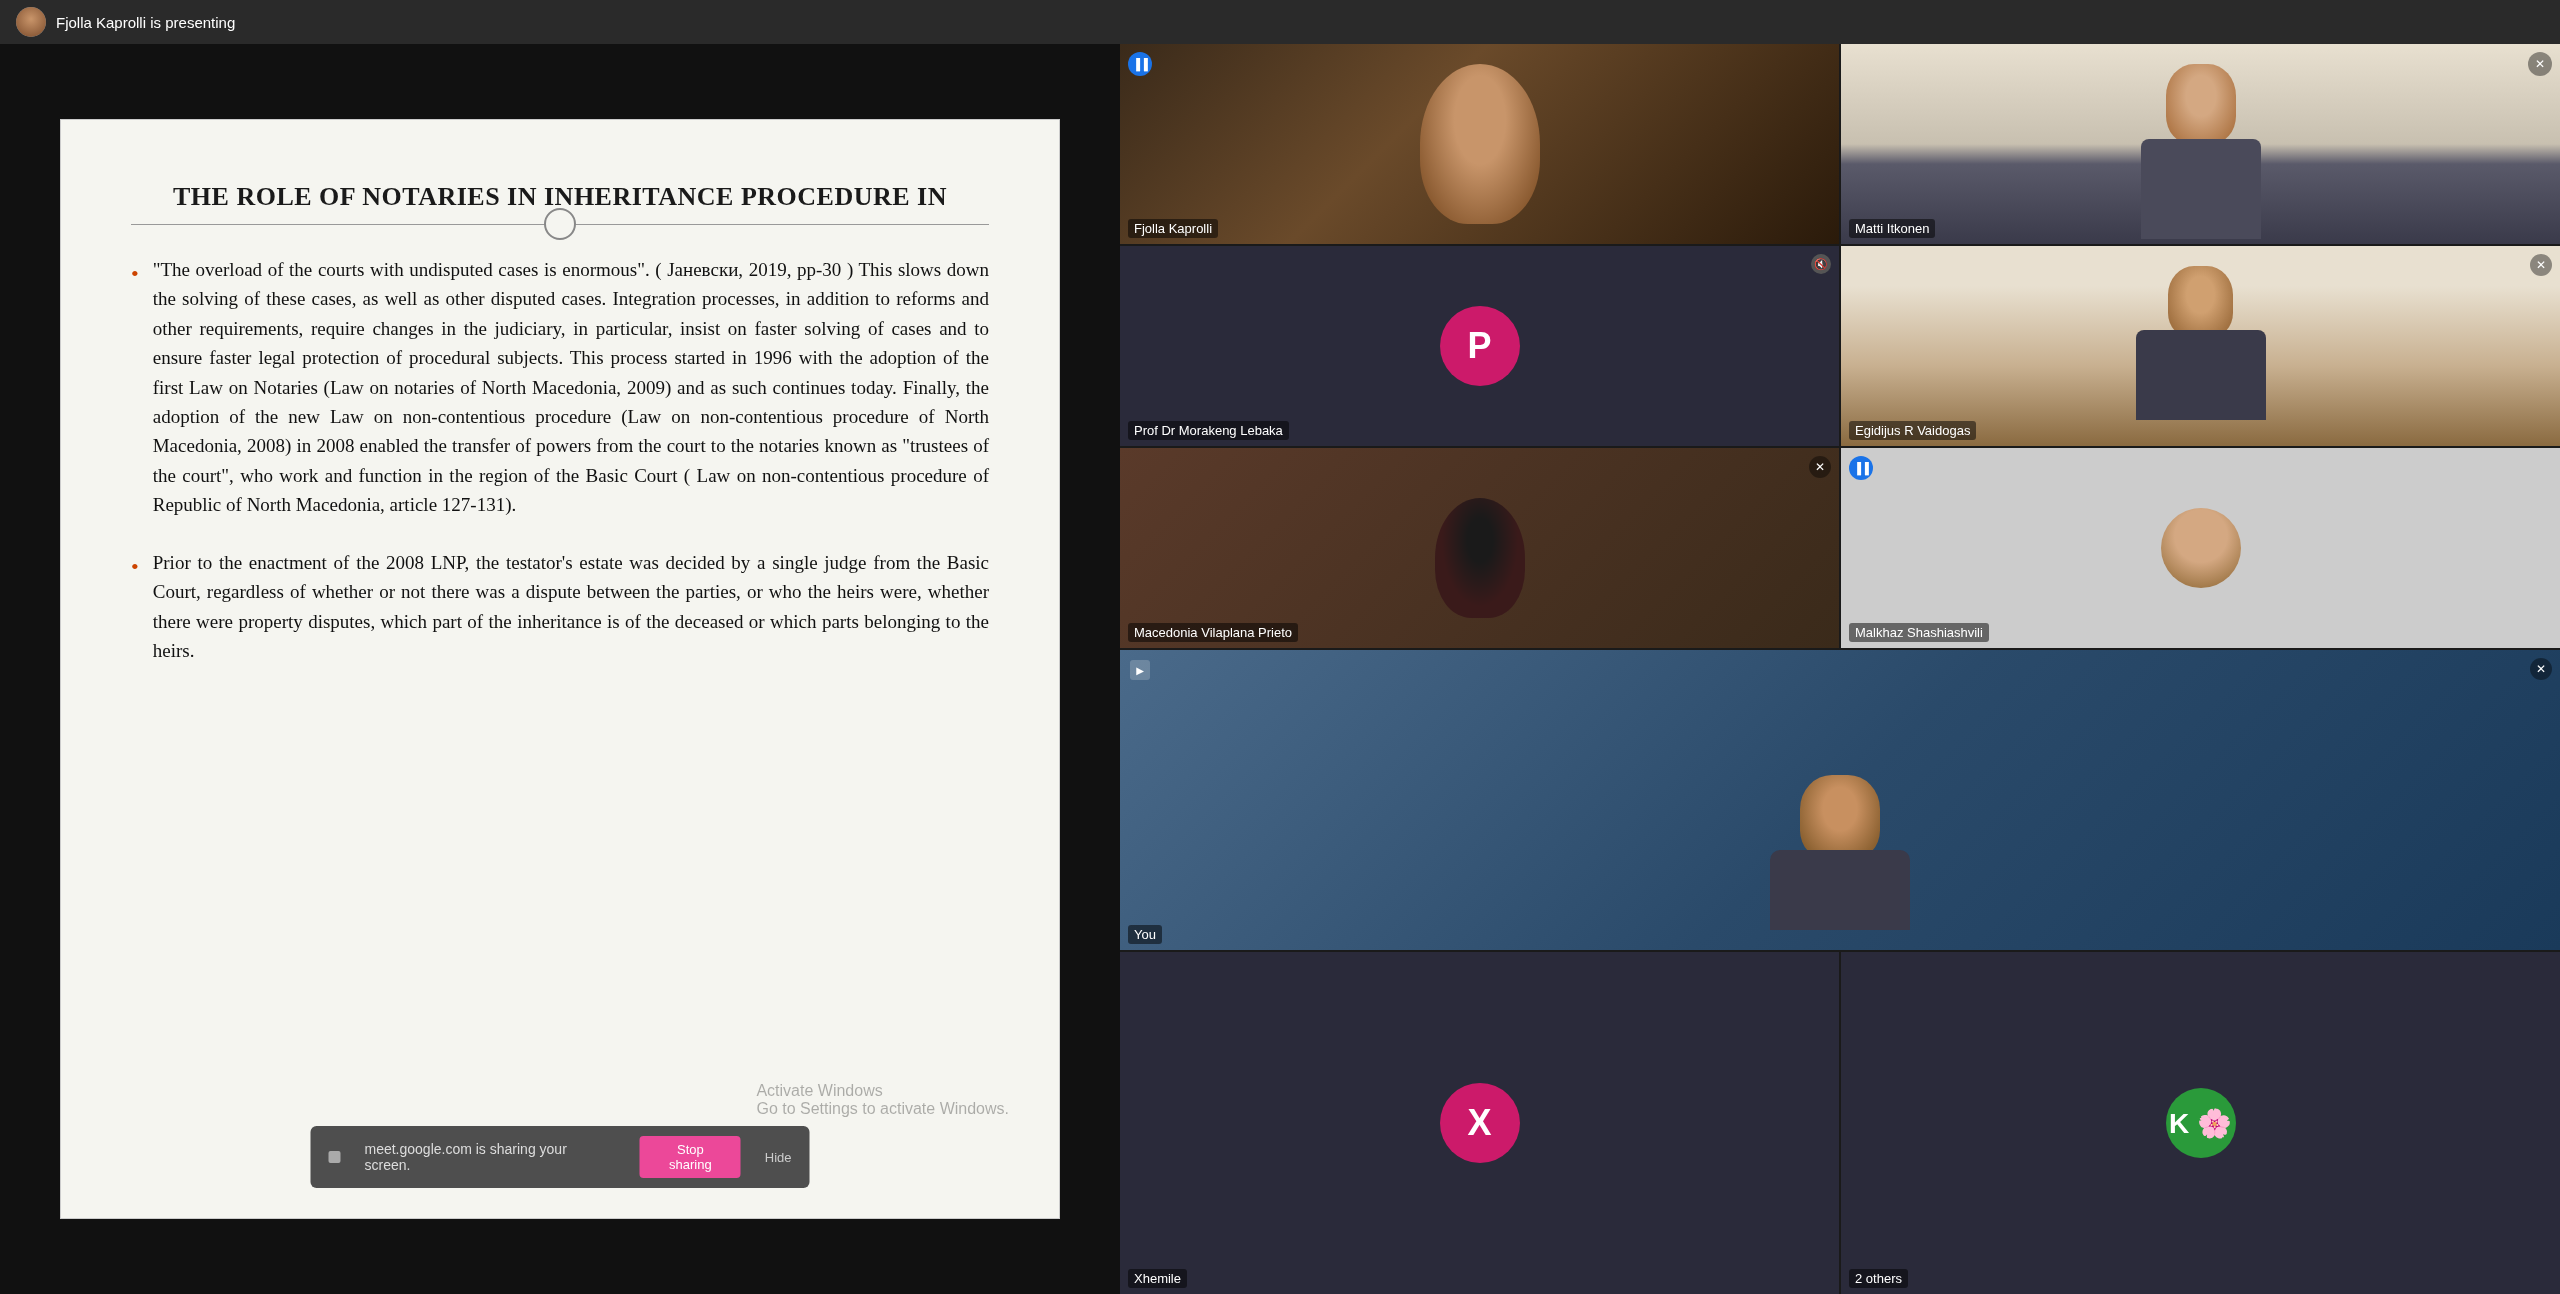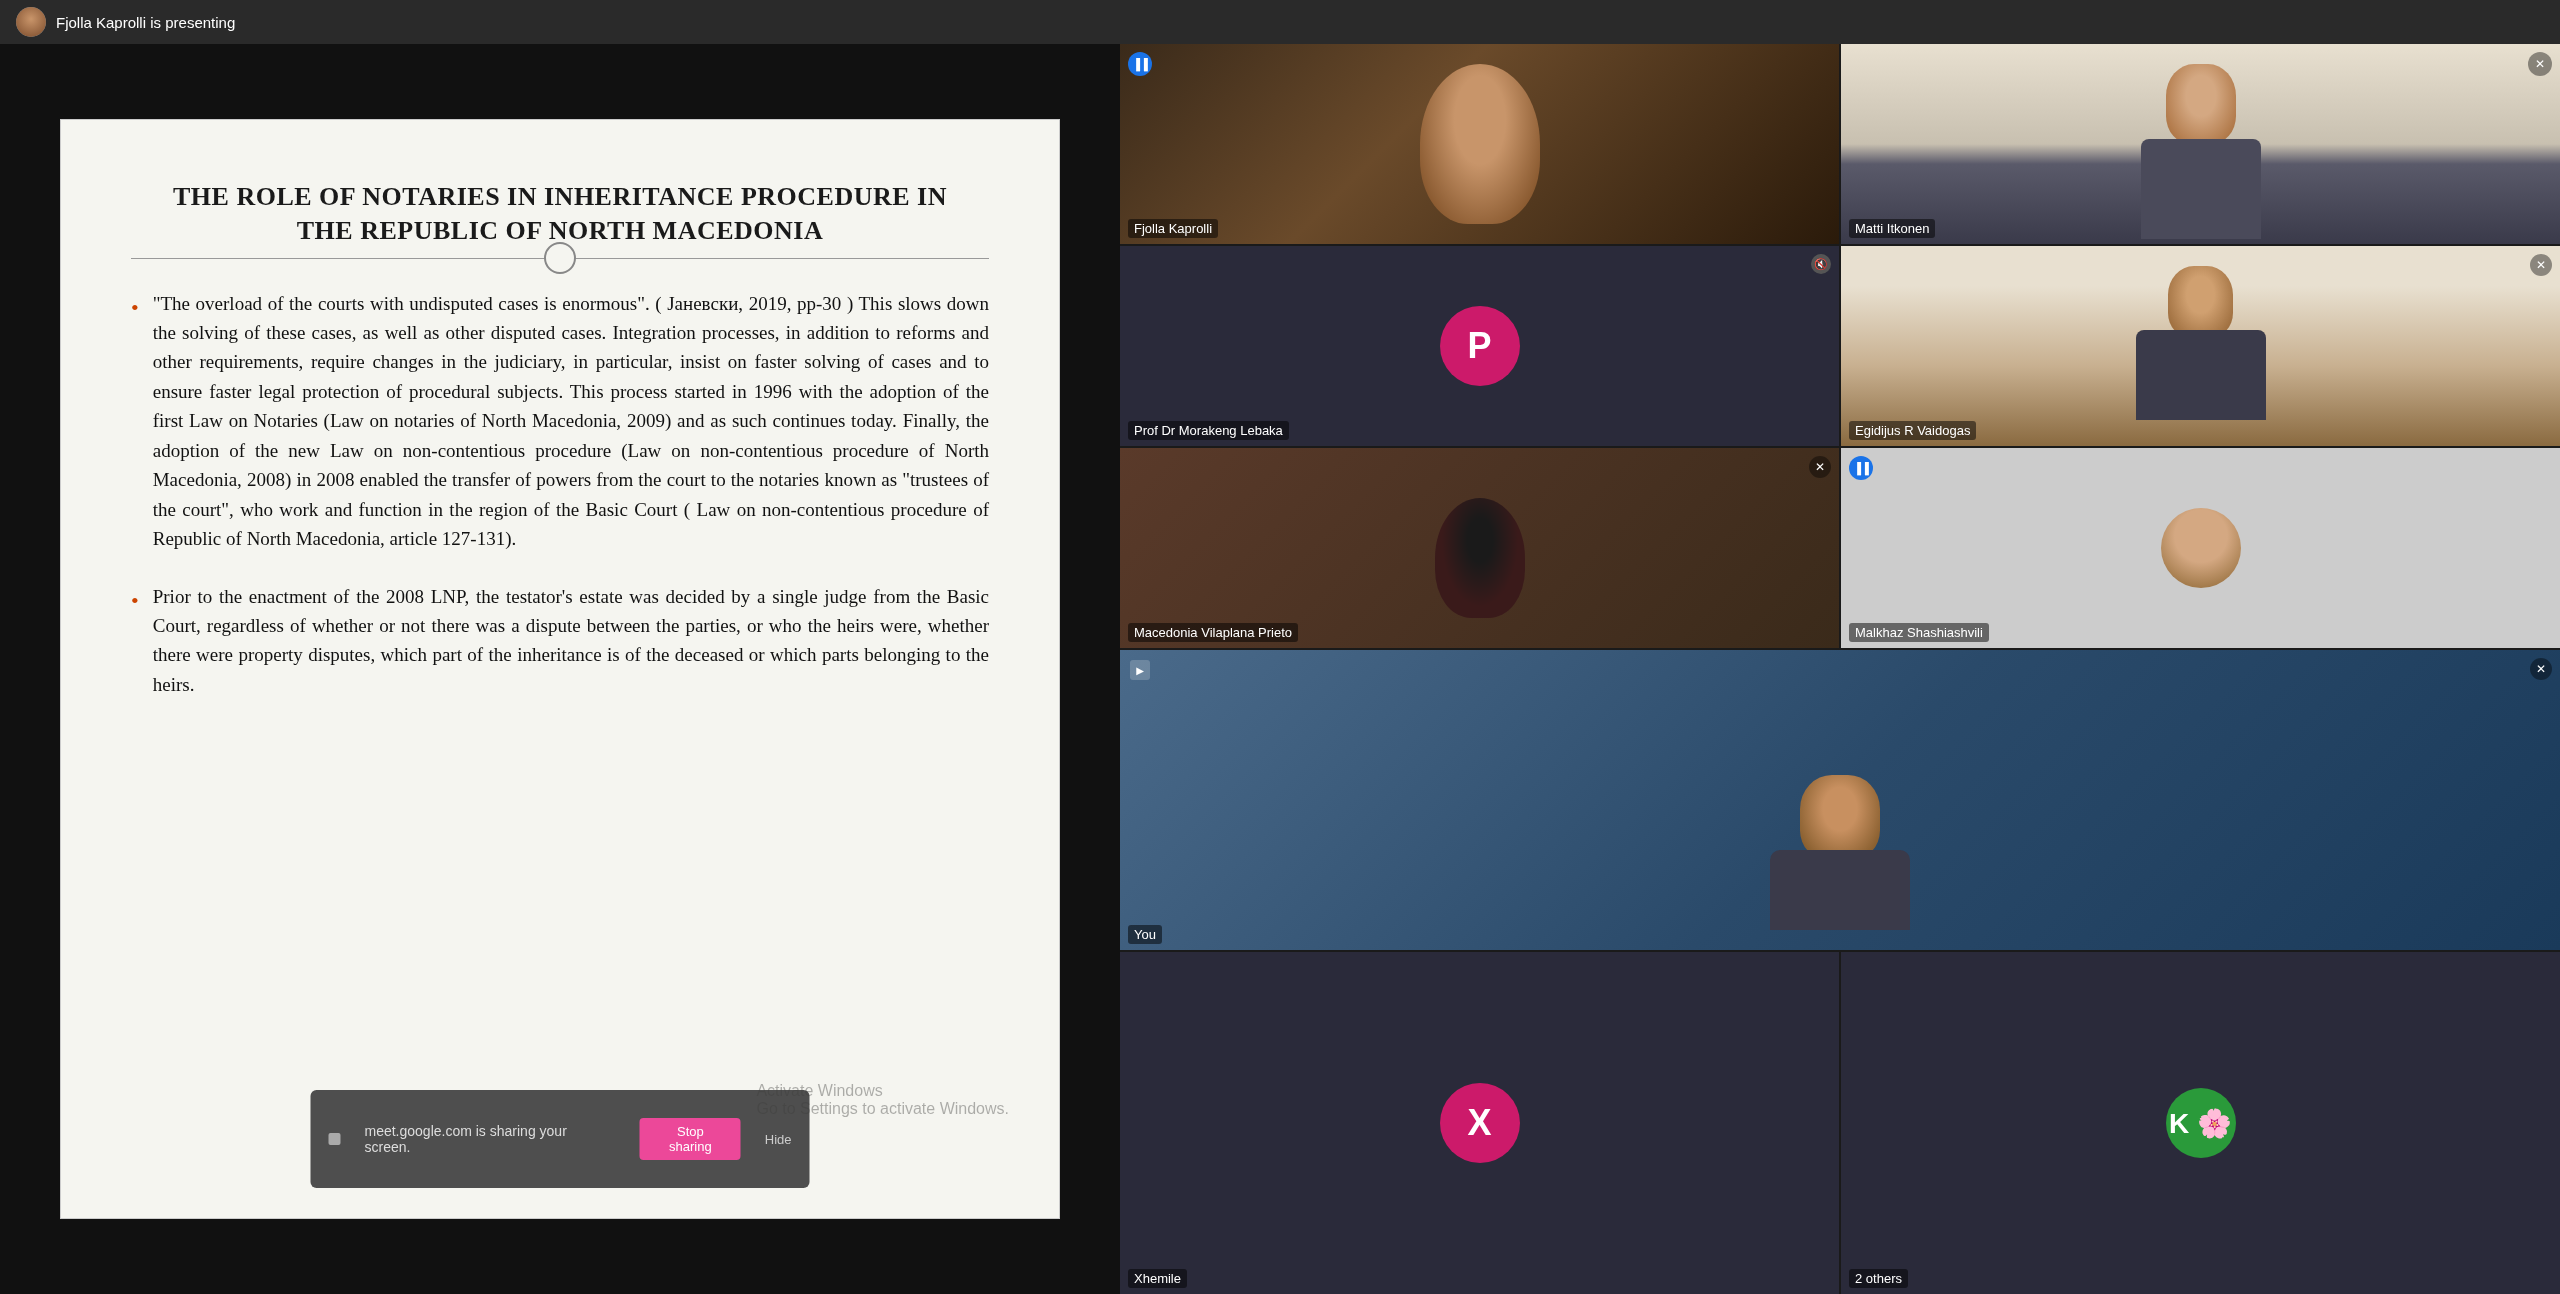--- a/index.html
+++ b/index.html
@@ -111,21 +111,21 @@
       flex-shrink: 0;
     }
 
     #screen-share-bar {
       position: absolute;
       bottom: 30px;
       left: 50%;
       transform: translateX(-50%);
       background: rgba(60,60,60,0.9);
       border-radius: 6px;
-      padding: 28px 18px;
+      padding: 10px 18px;
       display: flex;
       align-items: center;
       gap: 24px;
       font-size: 14px;
       color: #ddd;
     }
     #screen-share-bar .share-icon {
       width: 12px; height: 12px;
       background: #aaa;
       border-radius: 2px;
@@ -351,21 +351,20 @@
   <div class="avatar">
     <div class="avatar-img"></div>
   </div>
   <span class="presenting-text">Fjolla Kaprolli is presenting</span>
 </div>
 
 <div id="main-area">
   <div id="slide-container">
     <div id="slide-title">
       <span>THE ROLE OF NOTARIES IN INHERITANCE PROCEDURE IN</span><br>
-      <span>THE REPUBLIC OF NORTH MACEDONIA</span>
     </div>
 
     <div style="position:relative; margin: 8px 0 30px 0;">
       <hr id="slide-divider">
       <div id="slide-circle"></div>
     </div>
 
     <div class="slide-bullet">
       <span class="bullet-dot">•</span>
       <span>"The overload of the courts with undisputed cases is enormous". ( Јаневски, 2019, pp-30 )  This slows down the solving of these cases, as well as other disputed cases. Integration processes, in addition to reforms and other requirements, require changes in the judiciary, in particular, insist on faster solving of cases and to ensure faster legal protection of procedural subjects. This process started in 1996 with the adoption of the first Law on Notaries  (Law on notaries of North Macedonia, 2009) and as such continues today. Finally, the adoption of the new Law on non-contentious procedure  (Law on non-contentious procedure of North Macedonia, 2008) in 2008 enabled the transfer of powers from the court to the notaries known as "trustees of the court", who work and function in the region of the Basic Court ( Law on non-contentious procedure of Republic of North Macedonia, article 127-131).</span>

